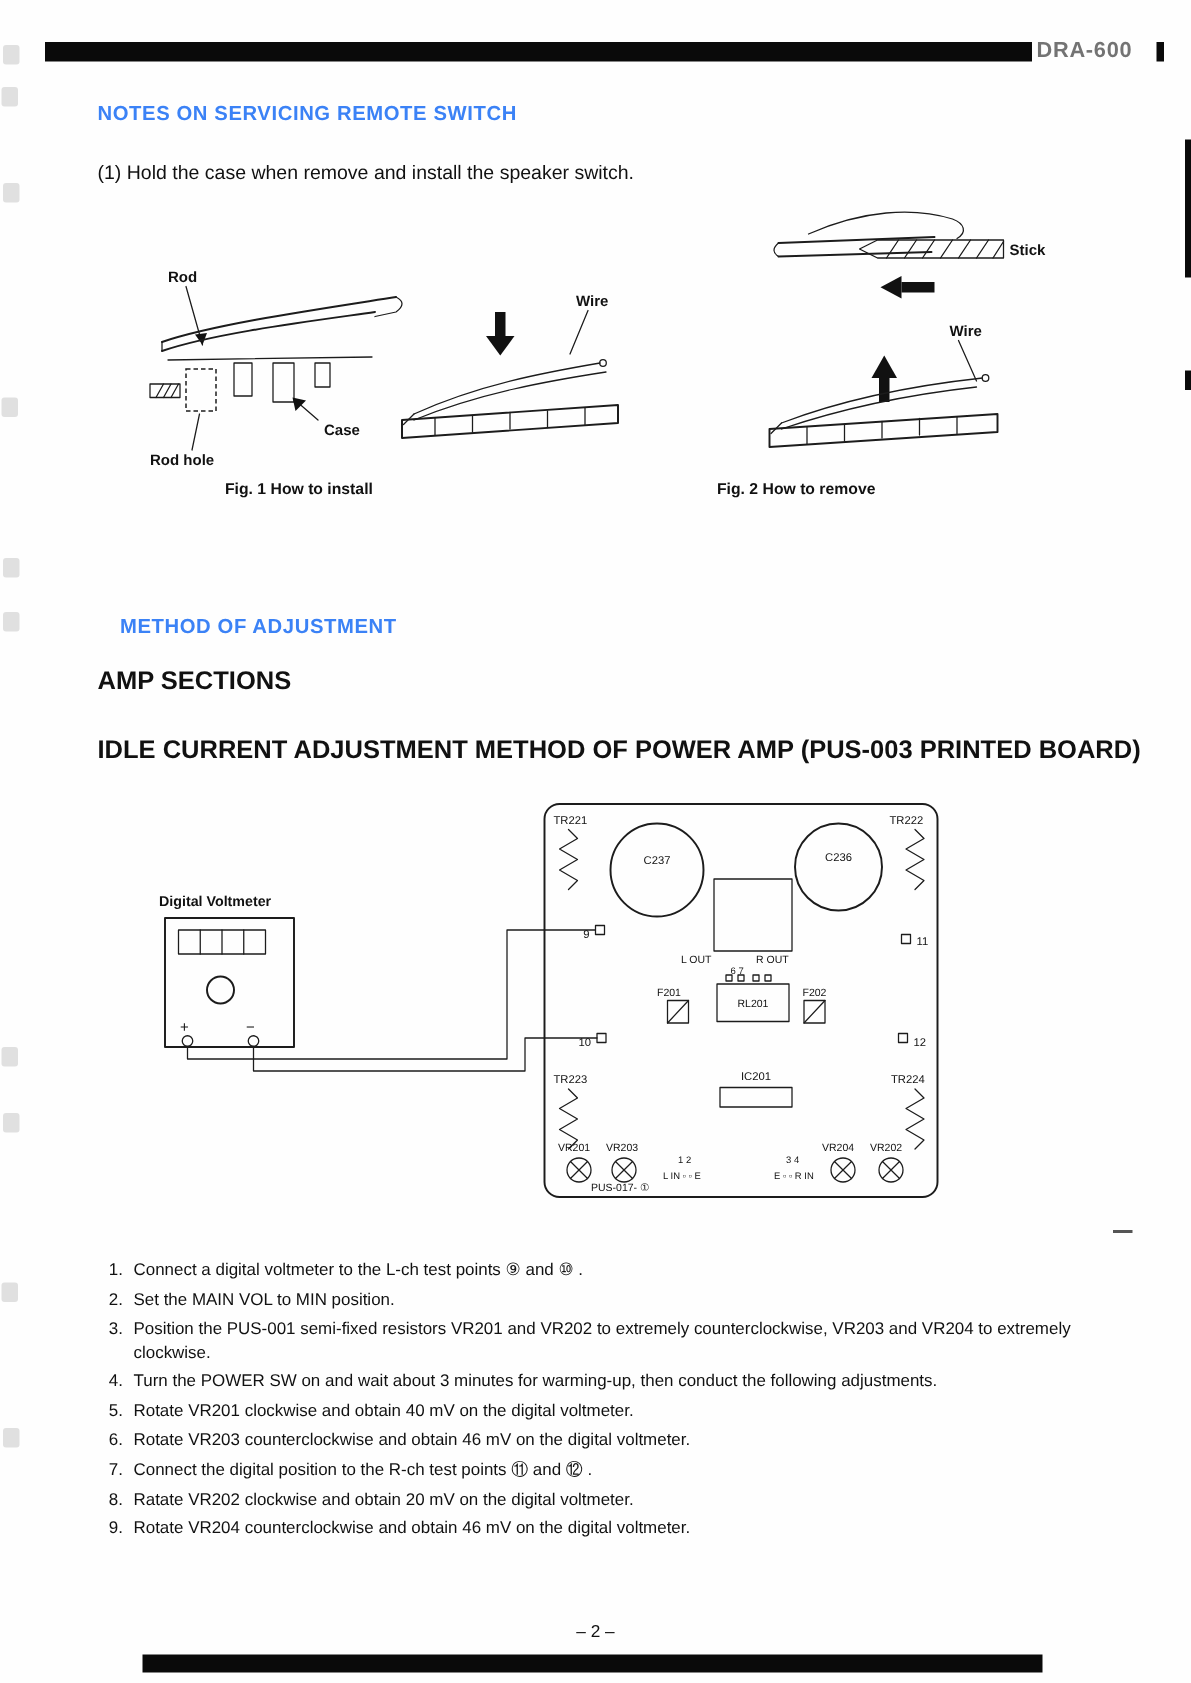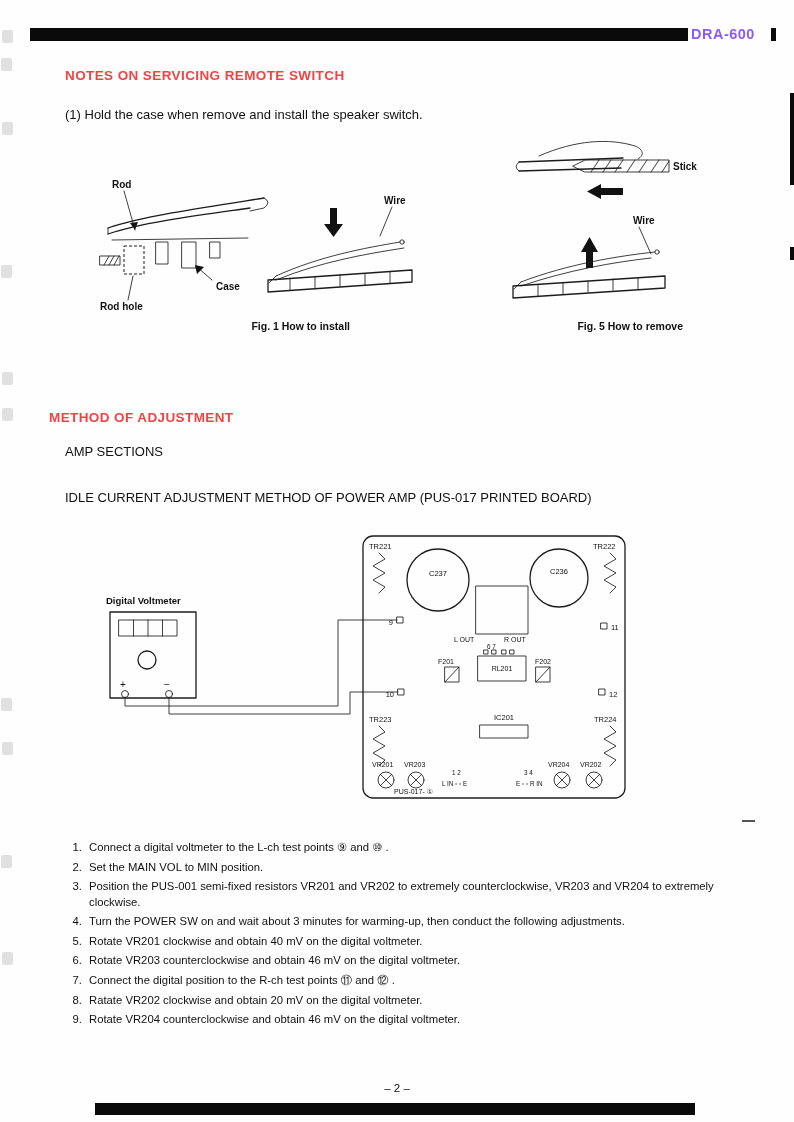--- a/index.html
+++ b/index.html
@@ -3,30 +3,30 @@
 <meta charset="utf-8">
 <style>
   html,body{margin:0;padding:0;background:#d9d9d9;}
   .page{
     position:relative;width:794px;height:1122px;margin:0 auto;
     background:#fefefe;overflow:hidden;
     font-family:"Liberation Sans",sans-serif;color:#111;
   }
   .abs{position:absolute;}
   .top-rule{left:30px;top:28px;width:658px;height:13px;background:#0a0a0a;}
-  .model{left:691px;top:26px;font-size:14.5px;font-weight:bold;letter-spacing:.5px;color:#8b5cf6;}
+  .model{left:691px;top:26px;font-size:14.5px;font-weight:bold;letter-spacing:.5px;color:#737373;}
   .model-tick{left:771px;top:28px;width:5px;height:13px;background:#0a0a0a;}
   .edge-line{right:0;top:93px;width:4px;height:92px;background:#0a0a0a;}
   .edge-mark{right:0;top:247px;width:4px;height:13px;background:#0a0a0a;}
   .side-dash{left:742px;top:820px;width:13px;height:2px;background:#555;}
   .artifact{width:11px;height:13px;background:#777;opacity:.22;border-radius:2px;}
-  .h-major{font-size:13.5px;font-weight:bold;letter-spacing:.4px;color:#ef4444;}
-  .h-sub{font-size:13px;font-weight:normal;}
+  .h-major{font-size:13.5px;font-weight:bold;letter-spacing:.4px;color:#3b82f6;}
+  .h-sub{font-size:17px;font-weight:bold;}
   .body-text{font-size:13px;line-height:1.35;}
-  .fig-caption{font-size:10.5px;font-weight:bold;text-align:right;}
+  .fig-caption{font-size:10.5px;font-weight:bold;text-align:left;}
   .steps{left:62px;top:840px;width:676px;}
   .step{display:flex;margin-bottom:4px;font-size:11.3px;line-height:1.38;}
   .step-num{width:20px;flex:none;text-align:right;margin-right:7px;}
   .step-text{flex:1;}
   .footer-page{left:0;top:1082px;width:794px;text-align:center;font-size:11.5px;}
   .bottom-rule{left:95px;top:1103px;width:600px;height:12px;background:#0a0a0a;}
   
   .ln{fill:none;stroke:#1c1c1c;stroke-width:1.3;stroke-linecap:round;stroke-linejoin:round;}
   .thin{stroke-width:.85;}
   .dashed{fill:none;stroke:#1c1c1c;stroke-width:1;stroke-dasharray:3 2;}
@@ -141,25 +141,25 @@
       <path class="ln" d="M10,74 L162,64 L162,76 L10,86 Z"></path>
       <path class="ln thin" d="M35,73 l0,11 M60,71 l0,11 M85,69 l0,11 M110,67 l0,11 M135,66 l0,11"></path>
       <path class="ln thin" d="M18,70 C65,52 115,44 152,40"></path>
       <path class="ln thin" d="M18,74 C65,58 112,50 148,46"></path>
       <circle class="ln thin" cx="154" cy="40" r="2.2"></circle>
       <path class="ln thin" d="M18,70 l-7,7"></path>
     </g>
   </svg>
 
   <div class="abs fig-caption" style="left:150px;top:320px;width:200px">Fig. 1 How to install</div>
-  <div class="abs fig-caption" style="left:478px;top:320px;width:205px">Fig. 5 How to remove</div>
-
-  <div class="abs h-major" style="left:49px;top:410px">METHOD OF ADJUSTMENT</div>
+  <div class="abs fig-caption" style="left:478px;top:320px;width:205px">Fig. 2 How to remove</div>
+
+  <div class="abs h-major" style="left:80px;top:410px">METHOD OF ADJUSTMENT</div>
   <div class="abs h-sub" style="left:65px;top:444px">AMP SECTIONS</div>
-  <div class="abs h-sub" style="left:65px;top:490px">IDLE CURRENT ADJUSTMENT METHOD OF POWER AMP (PUS-017 PRINTED BOARD)</div>
+  <div class="abs h-sub" style="left:65px;top:490px">IDLE CURRENT ADJUSTMENT METHOD OF POWER AMP (PUS-003 PRINTED BOARD)</div>
 
   <svg class="abs" style="left:98px;top:528px" width="552" height="280" viewBox="0 0 552 280">
 
     <text x="8" y="76" class="svt t9b">Digital Voltmeter</text>
     <g>
       <rect class="ln" x="12" y="84" width="86" height="86"></rect>
       <rect class="ln thin" x="21" y="92" width="58" height="16"></rect>
       <path class="ln thin" d="M35.5,92 v16 M50,92 v16 M64.5,92 v16"></path>
       <circle class="ln" cx="49" cy="132" r="9"></circle>
       <circle class="ln thin" cx="27" cy="166" r="3.5"></circle>

